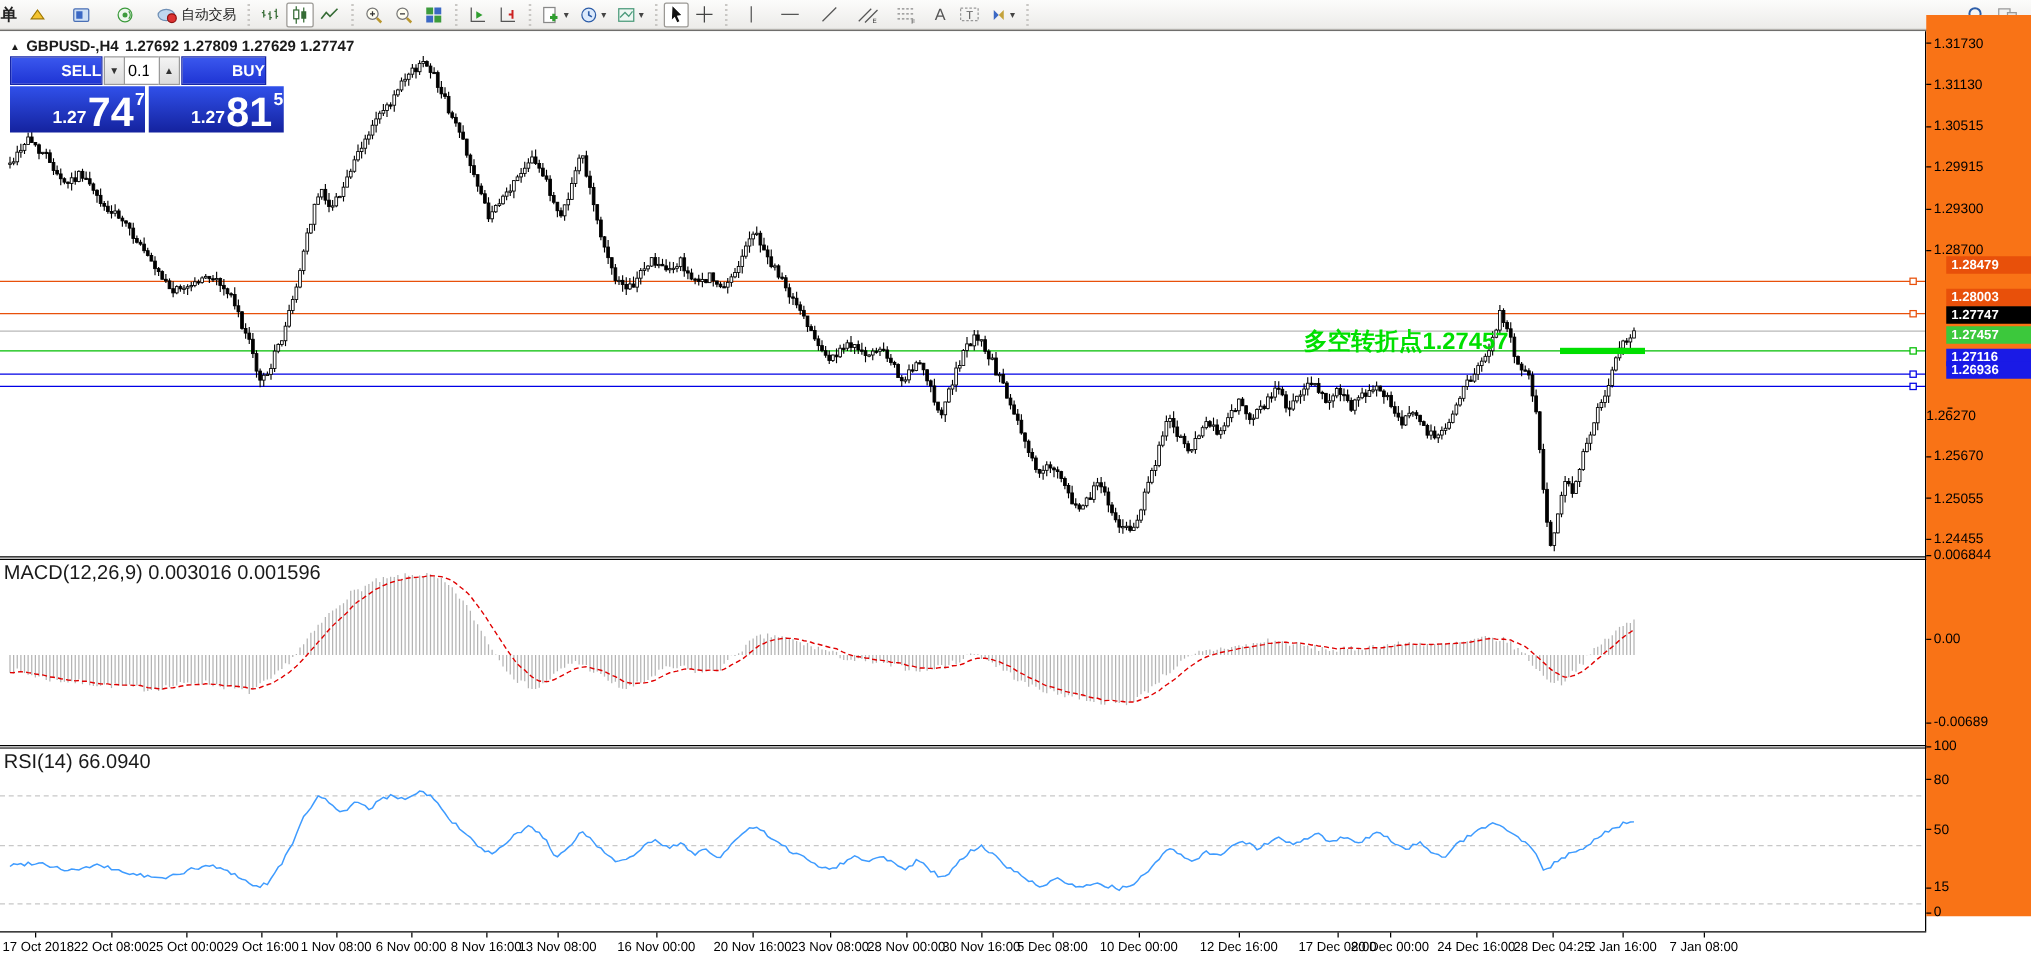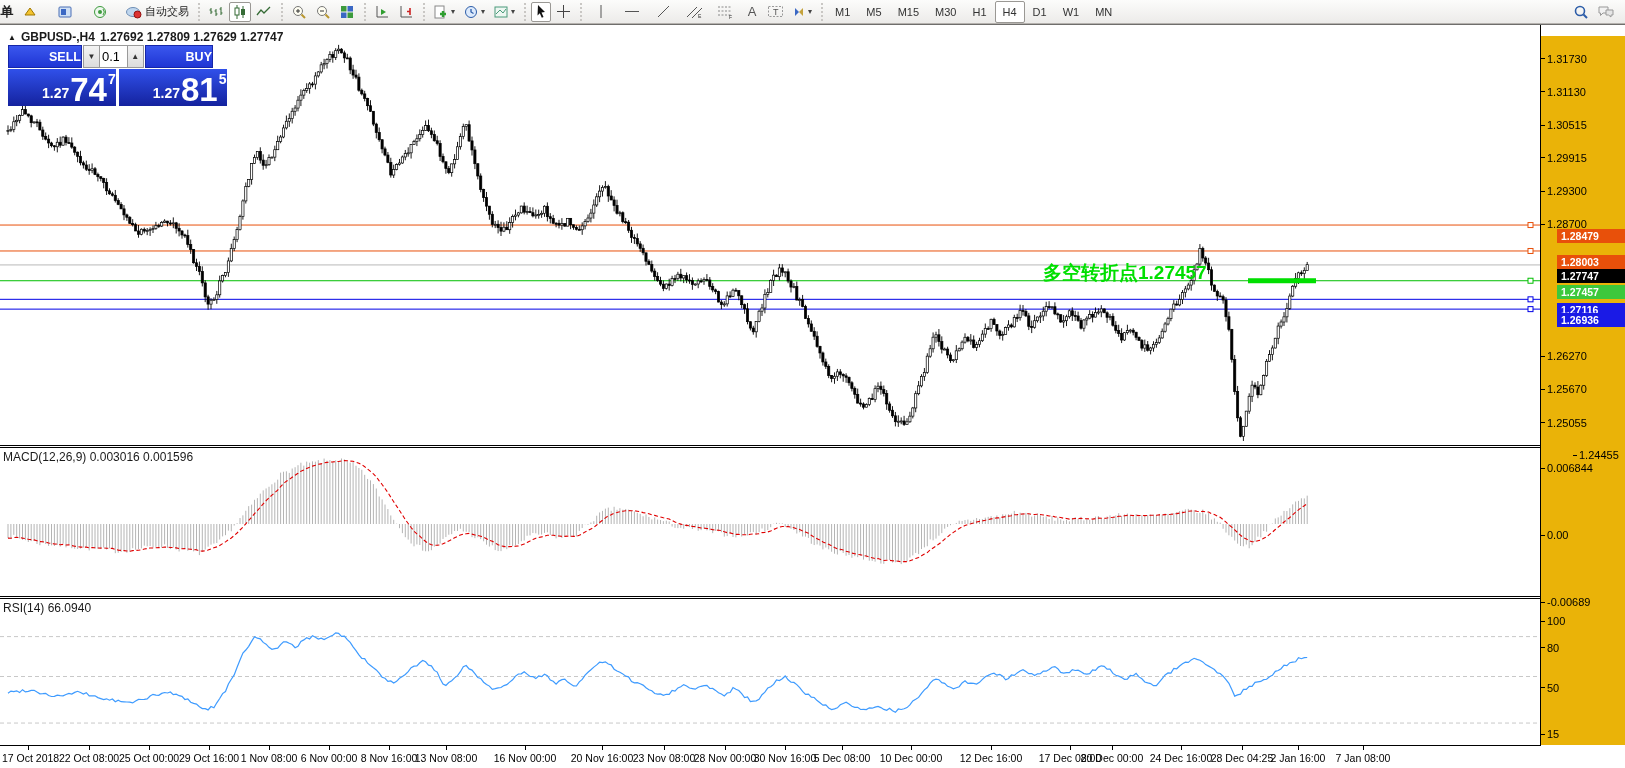--- a/index.html
+++ b/index.html
@@ -20,31 +20,31 @@
     border:1px solid transparent;border-radius:2px;}
   .tf-btn.active{background:#fff;border:1px solid #9a9894;}
   .toolbar svg{display:block;}
   .tb-right{margin-left:auto;display:flex;align-items:center;margin-right:6px;}
   .win-top{position:absolute;left:0;top:24px;width:1625px;height:1px;background:#6f6e6c;}
   
   .pane-svg{position:absolute;left:0;background:#fff;}
   .sep{position:absolute;left:0;width:1625px;height:1px;background:#000;}
   .vaxis{position:absolute;left:1540px;top:25px;width:1px;height:721px;background:#000;}
   
-  .axis-col{position:absolute;left:1541px;top:36px;width:84px;height:721px;background:#eab308;}
+  .axis-col{position:absolute;left:1541px;top:12px;width:84px;height:721px;background:#f97316;}
   .ptick{position:absolute;left:0;height:13px;display:flex;align-items:center;}
   .ptick .dash{width:4px;height:1px;background:#000;margin-right:2px;}
   .ptick .txt{font-size:11px;color:#000;}
   .badge{position:absolute;left:2px;width:80px;height:14px;display:flex;align-items:center;
     font-size:10.5px;font-weight:bold;color:#fff;padding-left:4px;box-sizing:border-box;margin-left:14px;}
   
   .sym-title{position:absolute;left:8px;top:30px;font-size:12px;font-weight:bold;color:#1a1a1a;
     display:flex;align-items:center;gap:5px;}
   .sym-title .tri{font-size:8px;}
-  .ind-label{position:absolute;font-size:12px;color:#1a1a1a;}
+  .ind-label{position:absolute;font-size:16px;color:#1a1a1a;}
   .annotation{position:absolute;font-size:19px;font-weight:bold;white-space:nowrap;}
   
   .panel{position:absolute;left:8px;top:45px;width:205px;height:62px;}
   .panel .row1{display:flex;height:23px;}
   .p-btn{flex:0 0 62px;display:flex;align-items:center;justify-content:center;color:#fff;
     font-size:12.5px;font-weight:bold;background:linear-gradient(#3a57ee,#1f35d4);
     border:1px solid #1626a8;box-sizing:border-box;padding-left:40px;}
   .stepper{flex:1;display:flex;margin:0 1px;}
   .step-btn{width:17px;background:linear-gradient(#f4f4f4,#dcdcdc);border:1px solid #9a9a9a;
     display:flex;align-items:center;justify-content:center;font-size:8px;color:#333;box-sizing:border-box;}
@@ -229,31 +229,20 @@
         </svg>
       </div>
     <div class="tb-btn dd">
       <svg width="14" height="14" viewBox="0 0 14 14">
           <path d="M3 3 L7 7 L3 11 Z" fill="#3b68c4"></path>
           <path d="M11 3 L7 7 L11 11 Z" fill="#c4a23b"></path>
         </svg>
       </div>
     <div class="tb-sep"></div>
 
-    <div id="tf-group" style="display:flex;align-items:center;">
-        <div class="tf-btn">M1</div>
-        <div class="tf-btn">M5</div>
-        <div class="tf-btn">M15</div>
-        <div class="tf-btn">M30</div>
-        <div class="tf-btn">H1</div>
-        <div class="tf-btn active">H4</div>
-        <div class="tf-btn">D1</div>
-        <div class="tf-btn">W1</div>
-        <div class="tf-btn">MN</div>
-      </div>
 
     <div class="tb-right">
       <div class="tb-btn">
         <svg width="16" height="16" viewBox="0 0 16 16">
             <circle cx="7" cy="7" r="4.5" fill="none" stroke="#2d5da8" stroke-width="1.6"></circle>
             <line x1="10.5" y1="10.5" x2="14" y2="14" stroke="#2d5da8" stroke-width="2"></line>
           </svg>
         </div>
       <div class="tb-btn">
         <svg width="18" height="16" viewBox="0 0 18 16">
@@ -1705,33 +1694,33 @@
         <span class="txt">1.29915</span>
       </div>
       <div class="ptick" style="top: 148.802px;">
         <span class="dash"></span>
         <span class="txt">1.29300</span>
       </div>
       <div class="ptick" style="top: 181.5px;">
         <span class="dash"></span>
         <span class="txt">1.28700</span>
       </div>
-      <div class="ptick" style="top: 313.925px;">
+      <div class="ptick" style="top: 313.925px; flex-direction: column;">
         <span class="dash"></span>
         <span class="txt">1.26270</span>
       </div>
       <div class="ptick" style="top: 346.623px;">
         <span class="dash"></span>
         <span class="txt">1.25670</span>
       </div>
       <div class="ptick" style="top: 380.138px;">
         <span class="dash"></span>
         <span class="txt">1.25055</span>
       </div>
-      <div class="ptick" style="top: 412.835px; margin-left: 32px;">
+      <div class="ptick" style="top: 412.835px;">
         <span class="dash"></span>
         <span class="txt">1.24455</span>
       </div>
       <div class="ptick" style="top: 425.533px;">
         <span class="dash"></span>
         <span class="txt">0.006844</span>
       </div>
       <div class="ptick" style="top: 492.5px;">
         <span class="dash"></span>
         <span class="txt">0.00</span>

